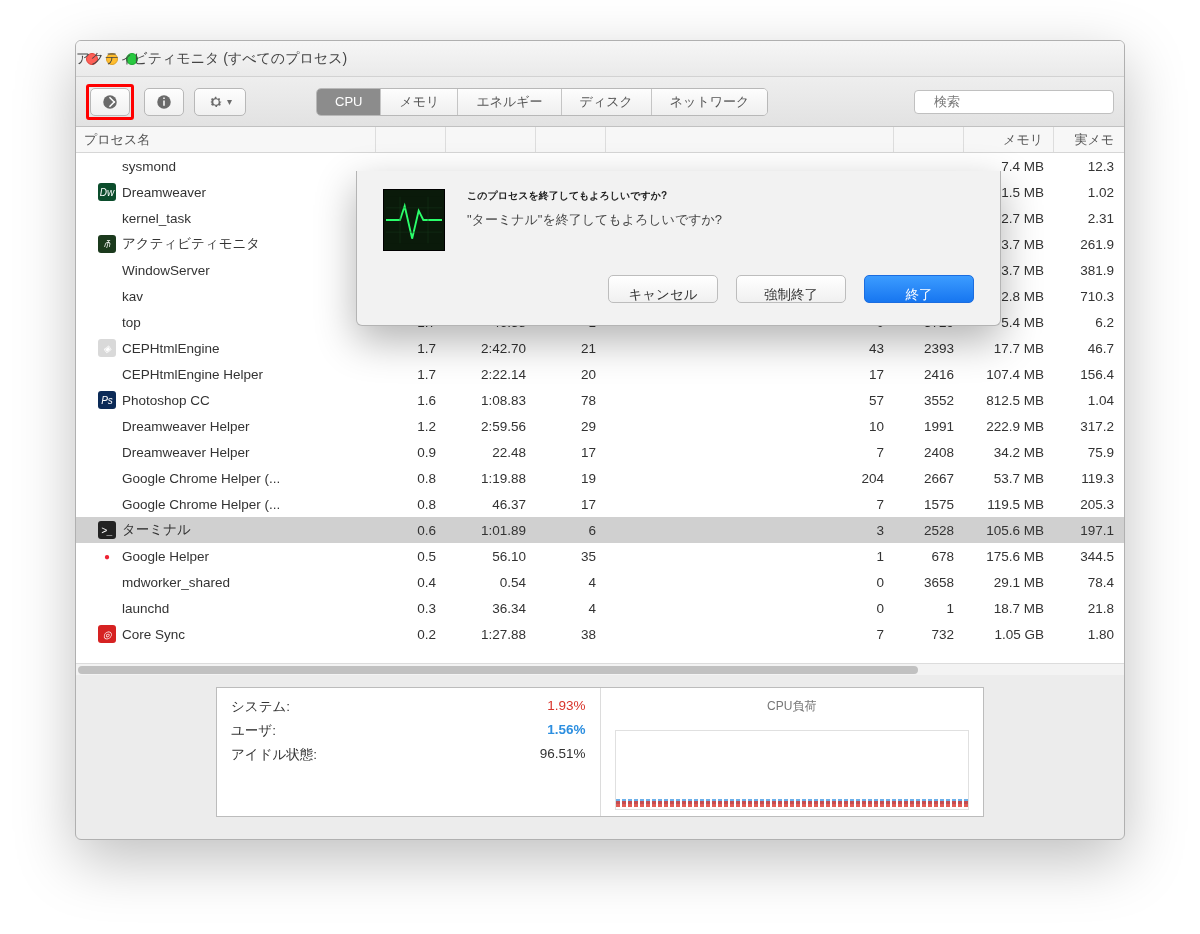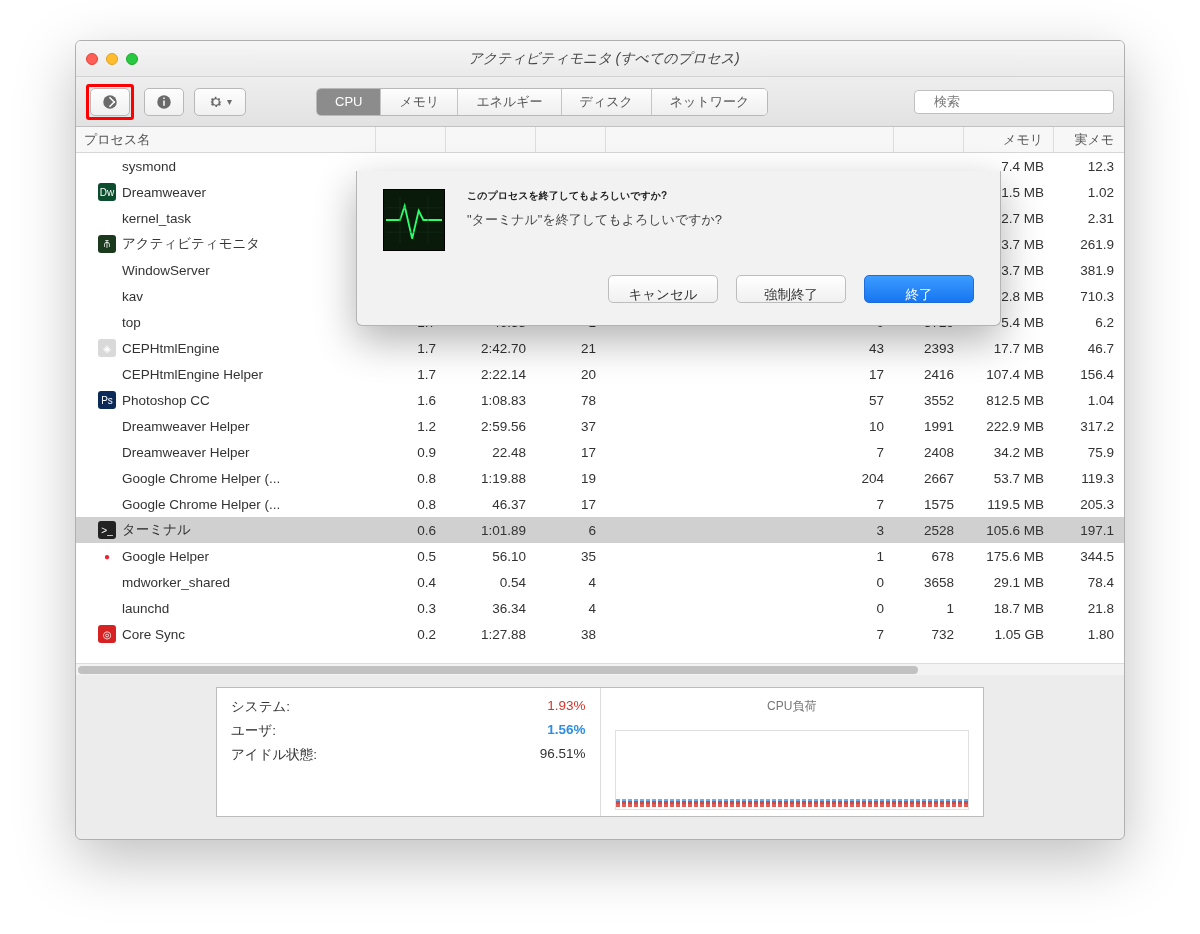--- a/index.html
+++ b/index.html
@@ -31,21 +31,21 @@
     padding: 0 10px;
     background: linear-gradient(#f6f6f6,#eaeaea);
     border-bottom: 1px solid #d2d2d2;
     position: relative;
   }
   .traffic { display:flex; gap:8px; }
   .tl { width:12px; height:12px; border-radius:50%; }
   .tl-c { background:#ff5f57; border:1px solid #e14138; }
   .tl-m { background:#ffbd2e; border:1px solid #dfa123; }
   .tl-x { background:#28c940; border:1px solid #1ba92e; }
-  .title { position:absolute; left:8px; right:0; text-align:center; font-size:14px; color:#444; pointer-events:none;font-style:italic; }
+  .title { position:absolute; left:0; right:0; text-align:left; font-size:14px; color:#444; pointer-events:none; }
   .toolbar {
     height: 50px;
     display:flex;
     align-items:center;
     padding: 0 10px;
     gap: 10px;
     background: linear-gradient(#eeeeee,#e2e2e2);
     border-bottom: 1px solid #c1c1c1;
   }
   .tool-btn {
@@ -117,20 +117,21 @@
     align-items:center;
     font-size:13.5px;
     color:#333;
   }
   .row.sel { background:#d0d0d0; }
   .row .icon {
     width:18px; height:18px; margin:0 6px 0 22px;
     display:inline-flex; align-items:center; justify-content:center;
     font-size:10px; color:#fff; border-radius:3px;
     flex: 0 0 18px;
+    font-style: italic;
   }
   .row .name { flex: 0 0 254px; overflow:hidden; text-overflow:ellipsis; white-space:nowrap; }
   .row .v { flex: 0 0 90px; text-align:right; padding-right:10px; }
   .row .vn { flex: 0 0 70px; text-align:right; padding-right:10px; }
   .row .gap { flex:1; }
 
   .scroll-h {
     height:12px;
     background:#f3f3f3;
     border-top:1px solid #dcdcdc;
@@ -394,21 +395,21 @@
         <span class="vn">57</span>
         <span class="vn">3552</span>
         <span class="v">812.5 MB</span>
         <span class="vn">1.04</span>
       </div>
       <div class="row">
         <span class="icon" style="background: transparent;"></span>
         <span class="name">Dreamweaver Helper</span>
         <span class="vn">1.2</span>
         <span class="v">2:59.56</span>
-        <span class="vn">37</span>
+        <span class="vn">29</span>
         <span class="gap"></span>
         <span class="vn">10</span>
         <span class="vn">1991</span>
         <span class="v">222.9 MB</span>
         <span class="vn">317.2</span>
       </div>
       <div class="row">
         <span class="icon" style="background: transparent;"></span>
         <span class="name">Dreamweaver Helper</span>
         <span class="vn">0.9</span>

